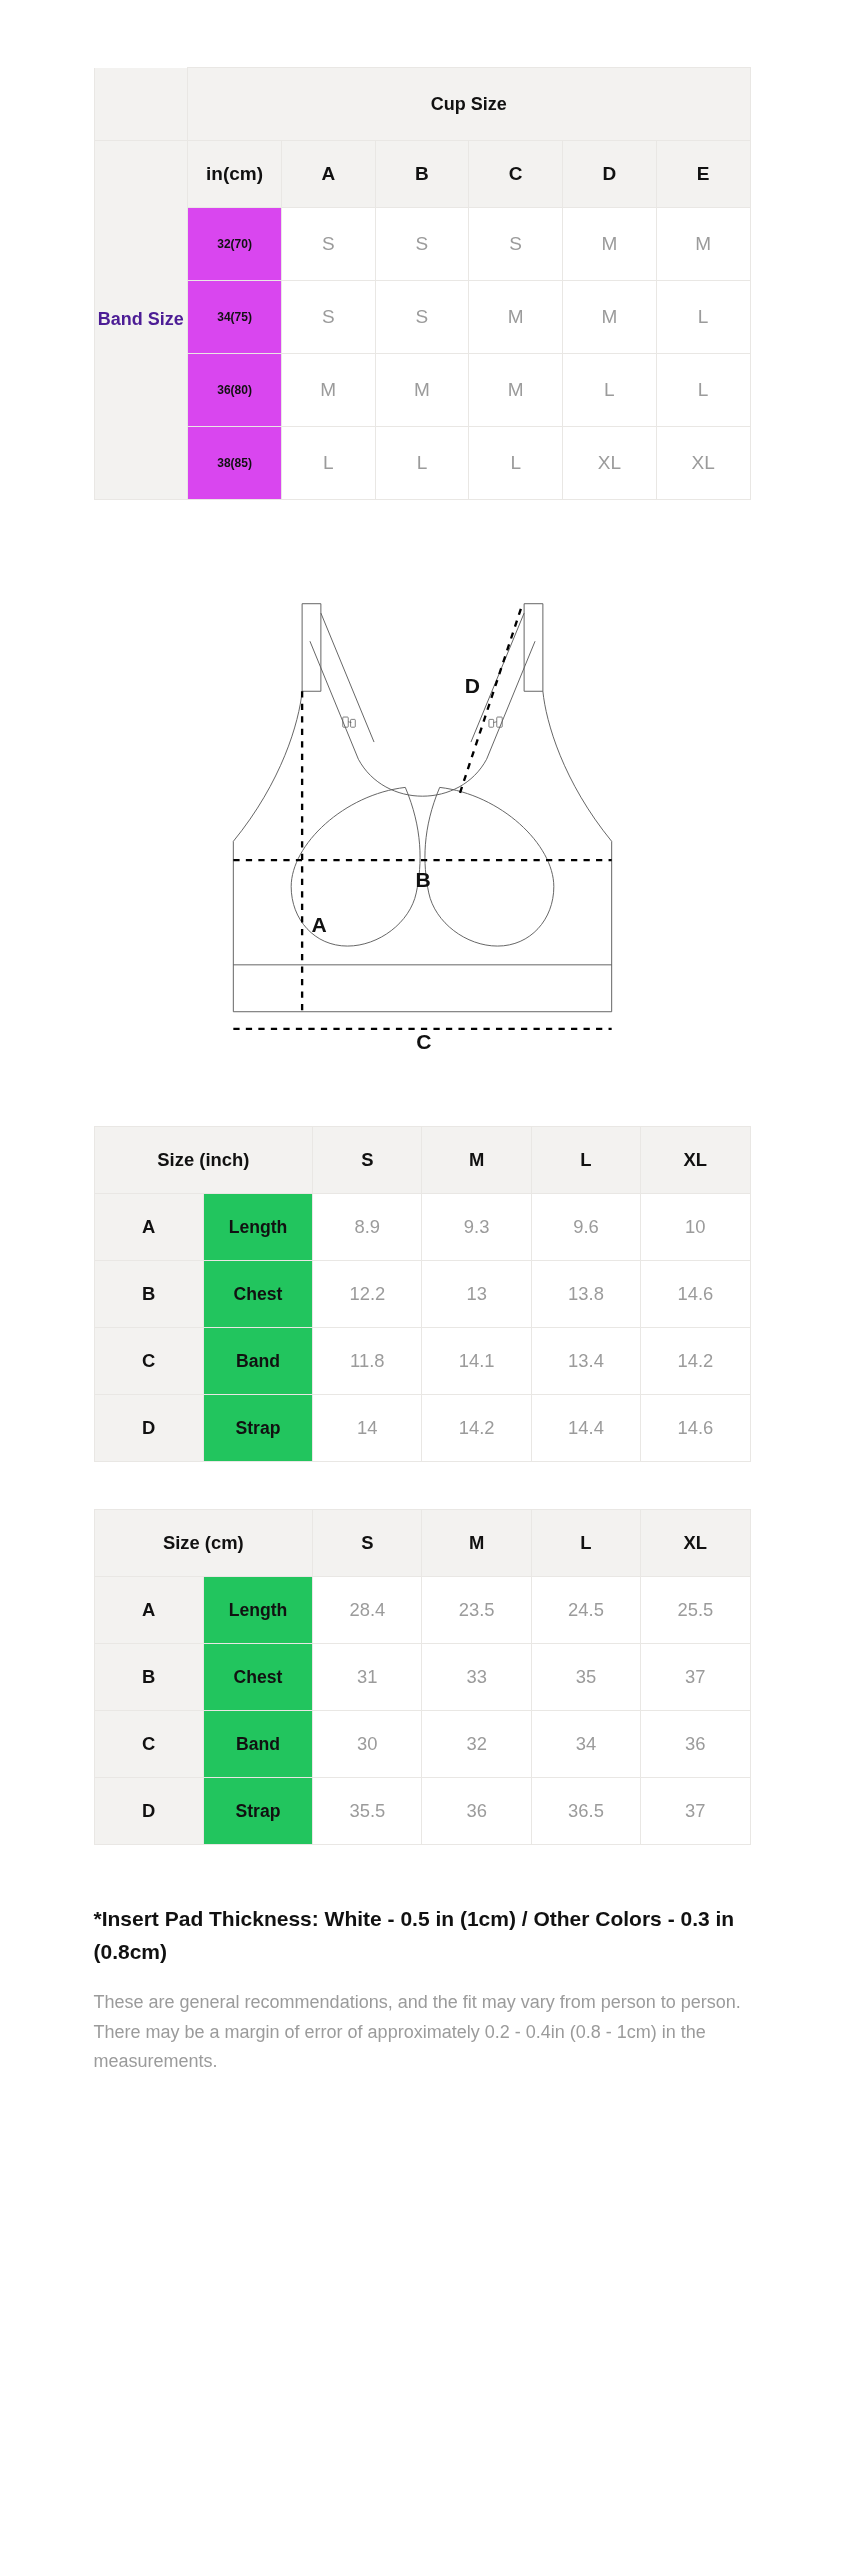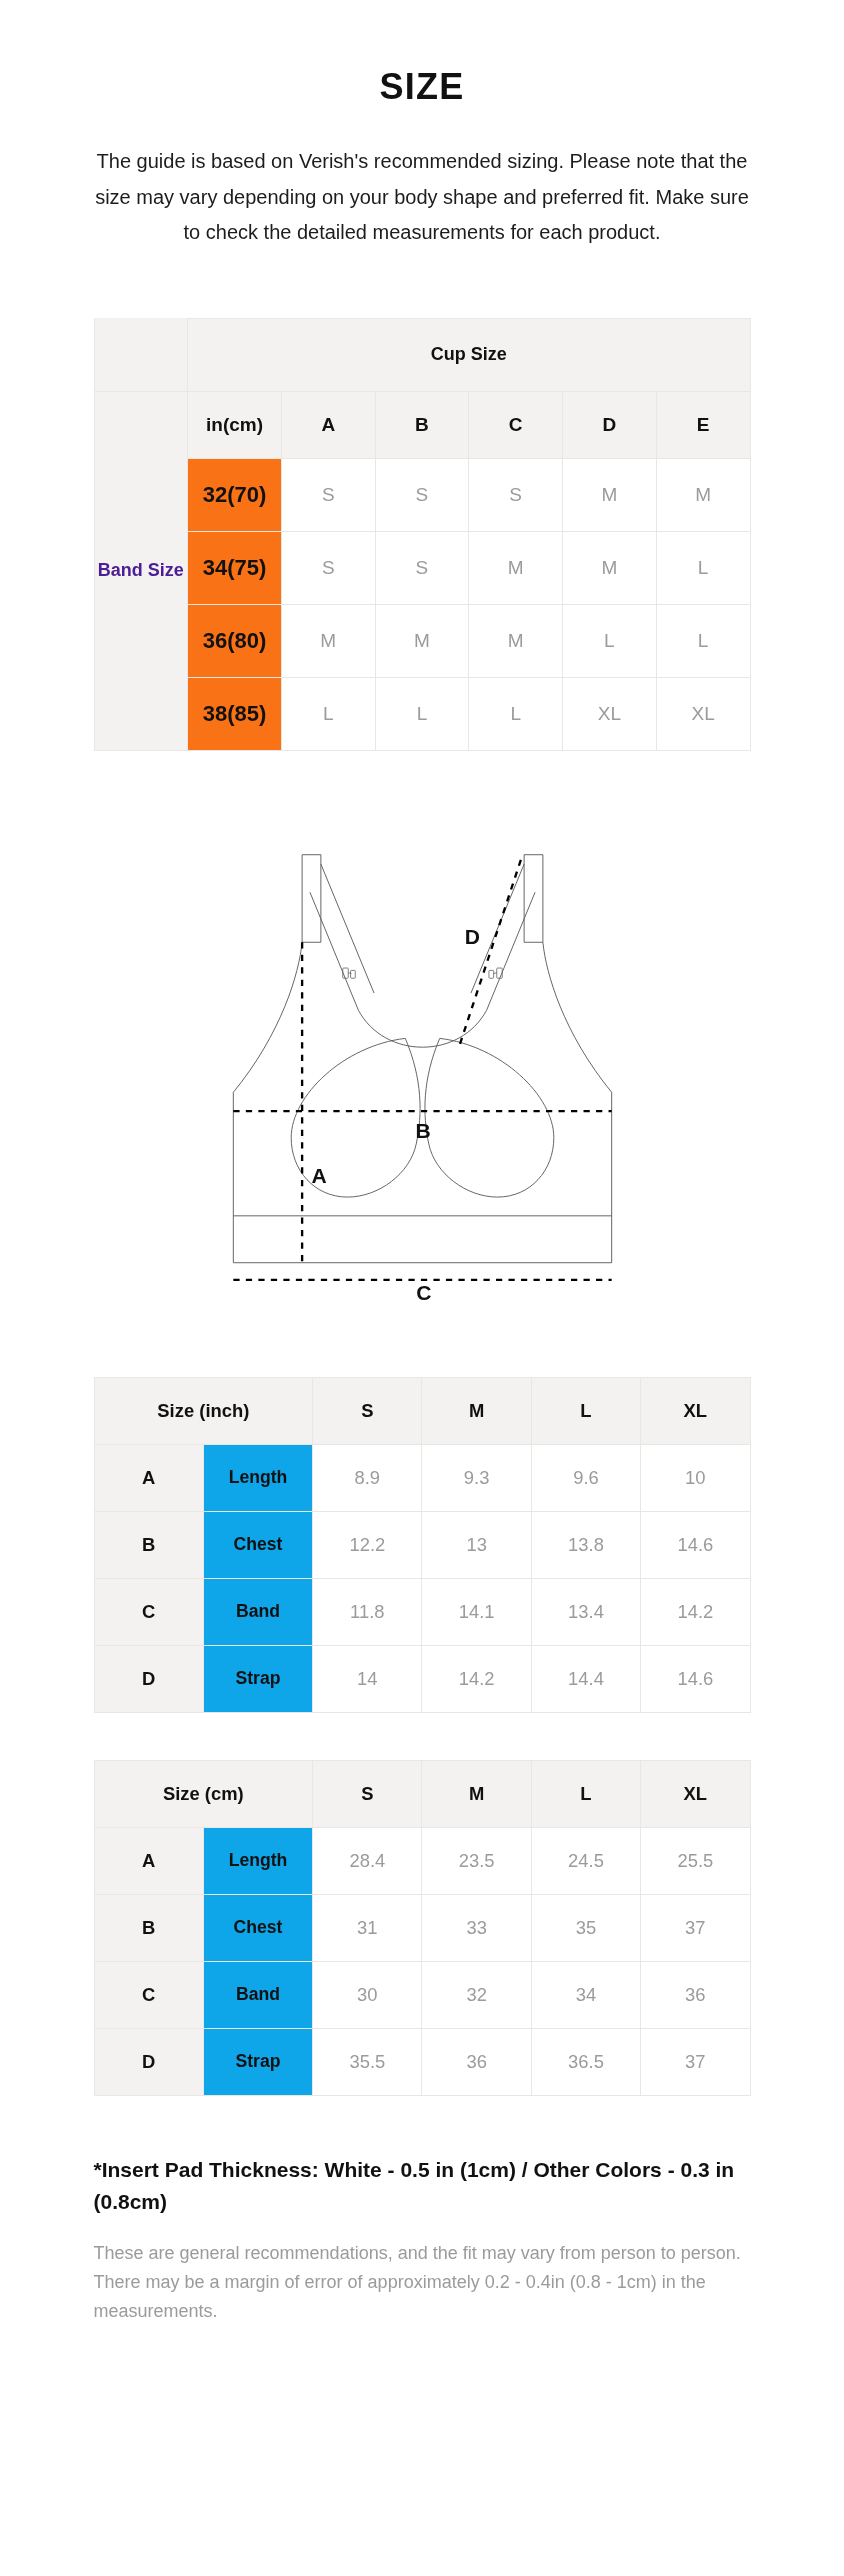--- a/index.html
+++ b/index.html
@@ -69,24 +69,24 @@
     color: #4c1d95;
   }
   .t1 .col-head {
     background: #f3f2f0;
     font-size: 19px;
     font-weight: bold;
     color: #111;
     height: 67px;
   }
   .t1 .row-head {
-    font-size: 22px;
-    font-weight: bold;
-    color: #111;
-    background: #f97316;
+    font-size: 12px;
+    font-weight: bold;
+    color: #111;
+    background: #d946ef;
   }
   .t1 .cell {
     font-size: 19px;
     color: #9b9b9b;
     background: #ffffff;
   }
 
   
   .diagram-wrap {
     width: 657px;
@@ -107,21 +107,21 @@
     color: #111;
   }
   .tm .hd-size { font-size: 18.4px; }
   .tm .letter {
     background: #f3f2f0;
     font-size: 18.4px;
     font-weight: bold;
     color: #111;
   }
   .tm .part {
-    background: #0ea5e9;
+    background: #22c55e;
     font-size: 17.6px;
     font-weight: bold;
     color: #111;
   }
   .tm .val {
     background: #ffffff;
     font-size: 18.4px;
     color: #9b9b9b;
   }
 
@@ -138,24 +138,20 @@
     font-size: 18px;
     line-height: 1.62;
     color: #9b9b9b;
   }
 </style>
 </head>
 <body>
 
 <div class="page">
 
-  <div class="header">
-    <h1 class="page-title">SIZE</h1>
-    <p class="intro">The guide is based on Verish's recommended sizing. Please note that the size may vary depending on your body shape and preferred fit. Make sure to check the detailed measurements for each product.</p>
-  </div>
 
   <div class="table-wrap t1">
     <table class="grid">
       <tbody>
         <tr>
           <td class="corner-blank"></td>
           <td class="cup-head" colspan="6">Cup Size</td>
         </tr>
         <tr>
           <td class="band-label" rowspan="5">Band Size</td>

